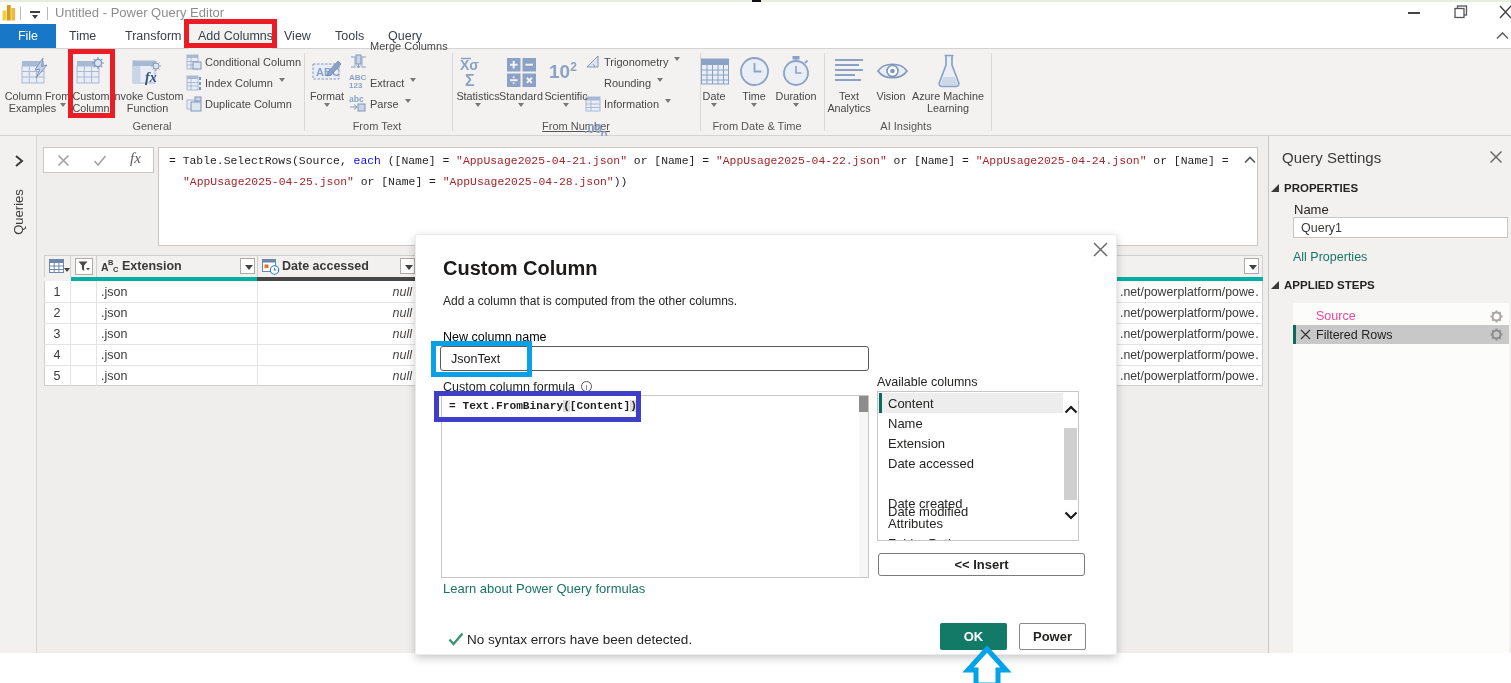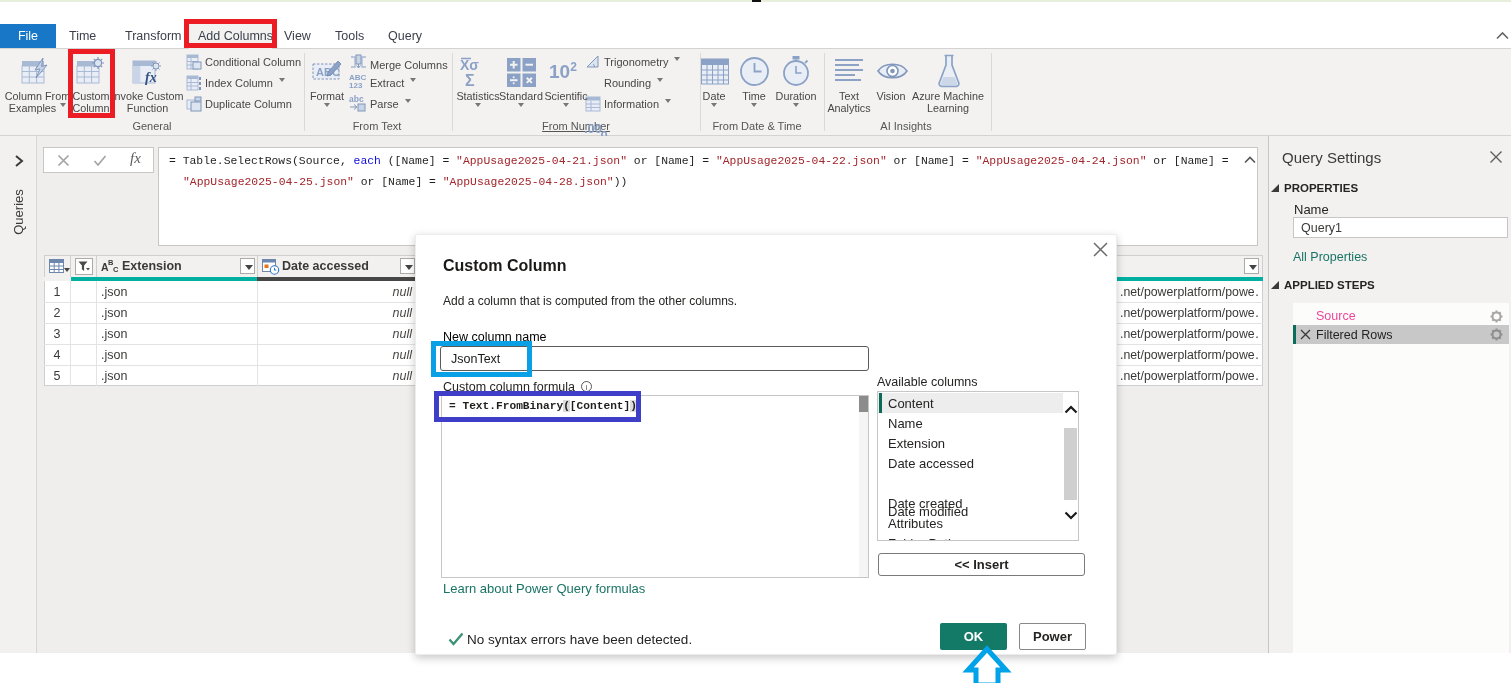--- a/index.html
+++ b/index.html
@@ -19,20 +19,41 @@
 .litem { position:absolute; left:887px; font-size:13px; color:#252423; }
 </style>
 </head>
 <body>
 <div id="root">
   
   <div class="abs" style="left:0;top:0;width:1511px;height:2px;background:#e7efdc;"></div>
   <div class="abs" style="left:752px;top:0;width:9px;height:2px;background:#111;"></div>
 
   
+  <div class="abs" style="left:0;top:2px;width:1511px;height:22px;background:#fff;">
+    <svg class="abs" style="left:2px;top:2px;" width="14" height="17" viewBox="0 0 14 17">
+      <rect x="0.5" y="6.5" width="3.8" height="10" fill="#f3cd45"></rect>
+      <rect x="4.9" y="1" width="3.8" height="15.5" fill="#d89b12"></rect>
+      <rect x="9.3" y="4" width="3.8" height="12.5" fill="#efb73c"></rect>
+    </svg>
+    <div class="abs" style="left:20px;top:5px;width:1px;height:13px;background:#b9b9b9;"></div>
+    <div class="abs" style="left:30px;top:9px;width:10px;height:2px;background:#3f3f3f;"></div>
+    <div class="abs" style="left:32px;top:13px;width:0;height:0;border:3px solid transparent;border-top:4px solid #3f3f3f;"></div>
+    <div class="abs" style="left:47px;top:5px;width:1px;height:13px;background:#b9b9b9;"></div>
+    <div class="abs" style="left:55px;top:3px;font-size:13px;color:#8d8d8d;">Untitled - Power Query Editor</div>
+
+    <div class="abs" style="left:1408px;top:10px;width:12px;height:1.6px;background:#444;"></div>
+    <svg class="abs" style="left:1454px;top:3px;" width="14" height="14" viewBox="0 0 14 14">
+      <rect x="3.5" y="1" width="9" height="9" fill="none" stroke="#555" stroke-width="1.3"></rect>
+      <rect x="1" y="3.5" width="9" height="9" fill="#fff" stroke="#555" stroke-width="1.3"></rect>
+    </svg>
+    <svg class="abs" style="left:1499px;top:3px;" width="13" height="14" viewBox="0 0 13 14">
+      <path d="M1 1 L12 13 M12 1 L1 13" stroke="#444" stroke-width="1.4"></path>
+    </svg>
+  </div>
 
   
   <div class="abs" style="left:0;top:24px;width:1511px;height:24.5px;background:#fff;border-bottom:1px solid #d5d3d1;"></div>
   <svg class="abs" style="left:1496px;top:31px;" width="13" height="9" viewBox="0 0 13 9">
       <path d="M1 7.5 L6.5 2 L12 7.5" fill="none" stroke="#666" stroke-width="1.6"></path>
     </svg>
   <div class="abs" style="left:0;top:24px;width:56px;height:24px;background:#1877c6;color:#fff;font-size:12.5px;text-align:center;line-height:24px;">File</div>
   <div class="abs" style="left:188px;top:23px;width:85px;height:26px;background:#f3f2f1;border:1px solid #d8d6d4;border-bottom:none;"></div>
   <div class="abs" style="left:60px;top:24px;height:24px;line-height:24px;font-size:12.5px;color:#3a3f4b;white-space:nowrap;">
     <span style="position:absolute;left:9px;">Time</span>
@@ -196,21 +217,21 @@
   </svg>
 
   <div id="ribbon-texts">
   <div class="rlabel" style="left:0px;top:91px;width:75px;">Column From<br>Examples <span class="dcar" style="margin-left:1px;"></span></div>
   <div class="rlabel" style="left:61px;top:91px;width:60px;">Custom<br>Column</div>
   <div class="rlabel" style="left:110px;top:91px;width:75px;">Invoke Custom<br>Function</div>
   <div class="ritem" style="left:205px;top:56px;">Conditional Column</div>
   <div class="ritem" style="left:205px;top:77px;">Index Column <span class="dcar"></span></div>
   <div class="ritem" style="left:205px;top:98px;">Duplicate Column</div>
   <div class="rlabel" style="left:297px;top:91px;width:60px;">Format<br><span class="dcar" style="margin-left:0;"></span></div>
-  <div class="ritem" style="left:370px;top:59px;">Merge Columns</div>
+  <div class="ritem" style="left:370px;top:40px;">Merge Columns</div>
   <div class="ritem" style="left:370px;top:77px;">Extract <span class="dcar"></span></div>
   <div class="ritem" style="left:370px;top:98px;">Parse <span class="dcar"></span></div>
   <div class="rlabel" style="left:448px;top:91px;width:60px;">Statistics<br><span class="dcar" style="margin-left:0;"></span></div>
   <div class="rlabel" style="left:491px;top:91px;width:60px;">Standard<br><span class="dcar" style="margin-left:0;"></span></div>
   <div class="rlabel" style="left:536px;top:91px;width:60px;">Scientific<br><span class="dcar" style="margin-left:0;"></span></div>
   <div class="ritem" style="left:604px;top:56px;">Trigonometry <span class="dcar"></span></div>
   <div class="ritem" style="left:604px;top:77px;">Rounding <span class="dcar"></span></div>
   <div class="ritem" style="left:604px;top:98px;">Information <span class="dcar"></span></div>
   <div class="rlabel" style="left:684px;top:91px;width:60px;">Date<br><span class="dcar" style="margin-left:0;"></span></div>
   <div class="rlabel" style="left:724px;top:91px;width:60px;">Time<br><span class="dcar" style="margin-left:0;"></span></div>
@@ -366,21 +387,21 @@
   </div>
 
   
   <div class="abs" style="left:0;top:653px;width:1511px;height:30px;background:#fff;"></div>
 
   <div id="dialog">
     <div class="abs" style="left:415px;top:234px;width:702px;height:421px;background:#fff;border-radius:2px;box-shadow:0 3px 9px rgba(0,0,0,0.22);border:1px solid #ececec;"></div>
     <svg class="abs" style="left:1092px;top:241px;" width="17" height="17" viewBox="0 0 17 17">
         <path d="M2 2 L15 15 M15 2 L2 15" stroke="#6b6b6b" stroke-width="1.5"></path>
       </svg>
-    <div class="abs" style="left:443px;top:257px;font-size:16px;font-weight:bold;color:#1b1a19;">Custom Column</div>
+    <div class="abs" style="left:443px;top:257px;font-size:20px;font-weight:bold;color:#1b1a19;">Custom Column</div>
     <div class="abs" style="left:443px;top:294px;font-size:12px;color:#252423;">Add a column that is computed from the other columns.</div>
     <div class="abs" style="left:443px;top:330px;font-size:12.5px;color:#000000;">New column name</div>
     <div class="abs" style="left:440px;top:346px;width:429px;height:25px;background:#fff;border:1.5px solid #5c5b5a;border-radius:3px;"></div>
     <div class="abs" style="left:451px;top:352px;font-size:12.5px;color:#1b1a19;">JsonText</div>
     <div class="abs" style="left:443px;top:380px;font-size:12.5px;color:#252423;">Custom column formula</div>
     <div class="abs" style="left:581px;top:381px;width:11px;height:11px;border:1px solid #555;border-radius:50%;font-size:8px;color:#555;text-align:center;line-height:11px;">i</div>
 
     <div class="abs" style="left:441px;top:395px;width:428px;height:183px;background:#fff;border:1px solid #c8c6c4;"></div>
     <div class="abs" style="left:449px;top:400px;font-family:'Liberation Mono',monospace;font-size:11.2px;font-weight:bold;color:#201f1e;white-space:pre;">= Text.FromBinary<span style="background:#dcdcdc;">(</span>[Content]<span style="background:#dcdcdc;">)</span></div>
     <div class="abs" style="left:859px;top:396px;width:9px;height:181px;background:#f5f5f5;"></div>

